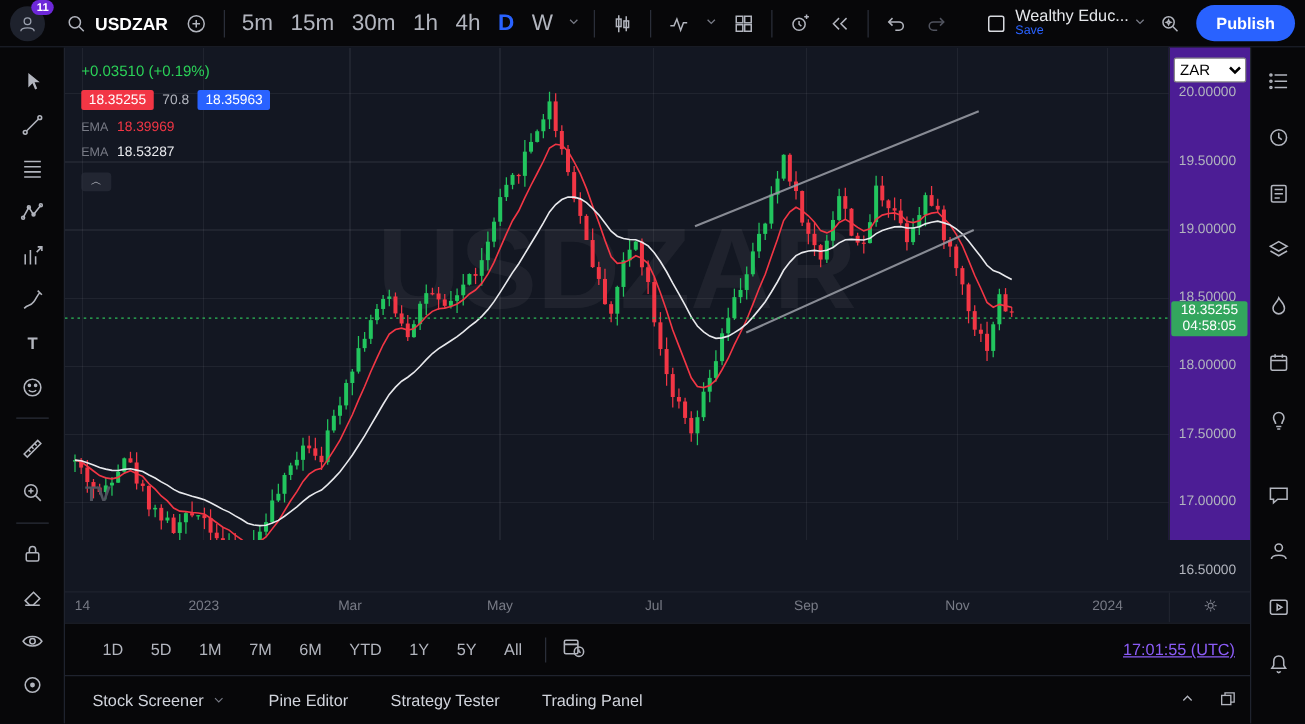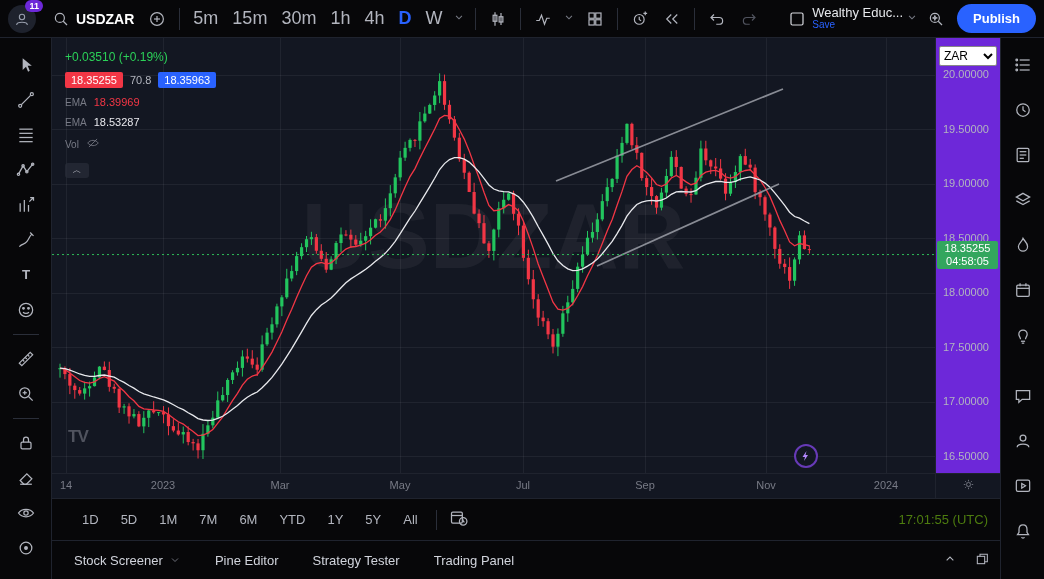--- a/index.html
+++ b/index.html
@@ -68,45 +68,45 @@
   .eye-off svg { width:14px; height:14px; stroke:#787b86; fill:none; stroke-width:1.4; }
   .collapse-btn { margin-top:2px; width:24px; height:15px; background:rgba(42,46,57,0.7); border:none;
     border-radius:3px; color:#b2b5be; font-size:9px; line-height:9px; cursor:pointer; }
   .hotspot { position:absolute; z-index:3; width:24px; height:24px; border-radius:50%;
     border:2px solid #673ab7; background:rgba(19,23,34,0.85); display:flex; align-items:center;
     justify-content:center; cursor:pointer; }
   .hotspot svg { width:12px; height:12px; fill:#b388ff; stroke:none; }
   .tvlogo { position:absolute; z-index:3; color:#50535e; font-weight:bold; font-size:17px;
     letter-spacing:-1px; cursor:pointer; background:none; border:none; font-family:inherit; }
   
-  .price-axis { position:relative; width:65px; flex:0 0 65px; background:#6d28d9;
+  .price-axis { position:relative; width:65px; flex:0 0 65px; background:#4c1d95;
     border-left:1px solid #1f232e; cursor:ns-resize; }
   .pa-label { position:absolute; left:7px; font-size:11px; color:#b2b5be; }
   .pa-select { position:absolute; top:8px; left:3px; width:58px; height:20px; font-size:12px;
     font-family:inherit; background:#fff; color:#000; border:1px solid #888; border-radius:2px; }
   .last-badge { position:absolute; left:1px; right:2px; top:203px; background:#33a65e; color:#fff;
     border-radius:2px; font-size:11px; text-align:center; padding:1px 0; line-height:13px; z-index:2; }
   
   .time-axis { height:25px; flex:0 0 25px; background:#131722; border-top:1px solid #1f232e;
-    display:flex; cursor:ew-resize; }
+    display:flex; cursor:ew-resize;margin-top:41px; }
   .ta-labels { position:relative; width:883px; flex:0 0 883px; }
   .ta-label { position:absolute; top:5px; transform:translateX(-50%); font-size:11px; color:#787b86; }
   .ta-corner { flex:1; border-left:1px solid #1f232e; display:flex; align-items:center; justify-content:center; }
   .ta-corner button { background:none; border:none; cursor:pointer; }
   .ta-corner svg { width:15px; height:15px; stroke:#787b86; fill:none; stroke-width:1.4; }
   
   .range-bar { height:42px; flex:0 0 42px; background:#070709; border-top:1px solid #1f232e;
     display:flex; align-items:center; padding:0 12px 0 22px; gap:6px; }
   .range-btn { background:none; border:none; color:#b2b5be; font-size:13px; padding:4px 8px;
     cursor:pointer; border-radius:4px; font-family:inherit; }
   .range-sep { width:1px; height:20px; background:#2a2e39; margin:0 4px; }
   .cal-btn { background:none; border:none; cursor:pointer; padding:2px; }
   .cal-btn svg { width:20px; height:20px; stroke:#b2b5be; fill:none; stroke-width:1.5; }
-  .clock { margin-left:auto; color:#4d7c0f; font-size:13px; background:none; border:none;
-    cursor:pointer; font-family:inherit; }
+  .clock { margin-left:auto; color:#8b5cf6; font-size:13px; background:none; border:none;
+    cursor:pointer; font-family:inherit;text-decoration:underline; }
   
   .bottom-tabs { height:39px; flex:0 0 39px; background:#070709; border-top:1px solid #1f232e;
     display:flex; align-items:center; padding:0 10px 0 22px; gap:34px; }
   .tab-btn { background:none; border:none; color:#d1d4dc; font-size:13px; cursor:pointer;
     display:flex; align-items:center; gap:6px; font-family:inherit; }
   .tab-btn svg { width:12px; height:12px; stroke:#787b86; fill:none; stroke-width:1.8; }
   .tabs-right { margin-left:auto; display:flex; align-items:center; gap:16px; }
   .tabs-right button { background:none; border:none; cursor:pointer; }
   .tabs-right svg { width:16px; height:16px; stroke:#b2b5be; fill:none; stroke-width:1.6; }
 </style>
@@ -672,27 +672,20 @@
               <span class="pricebox ask-box">18.35963</span>
             </div>
             <div class="lrow">
               <span class="lbl">EMA</span>
               <span class="v red">18.39969</span>
             </div>
             <div class="lrow">
               <span class="lbl">EMA</span>
               <span class="v white">18.53287</span>
             </div>
-            <div class="lrow">
-              <span class="lbl">Vol</span>
-              <span class="eye-off"><svg viewBox="0 0 24 24">
-                    <path d="M3 12 C7 6 17 6 21 12 C17 18 7 18 3 12 Z"></path>
-                    <line x1="5" y1="19" x2="19" y2="5"></line>
-                  </svg></span>
-            </div>
             <button class="collapse-btn">︿</button>
           </div>
 
           <button class="tvlogo" style="left:16px; bottom:26px;">TV</button>
           <button class="hotspot" style="left:742px; top:406px;">
             <svg viewBox="0 0 24 24">
                 <path d="M13 2 L5 14 h5 l-2 8 8-12 h-5 Z"></path>
               </svg>
           </button>
         </div>

